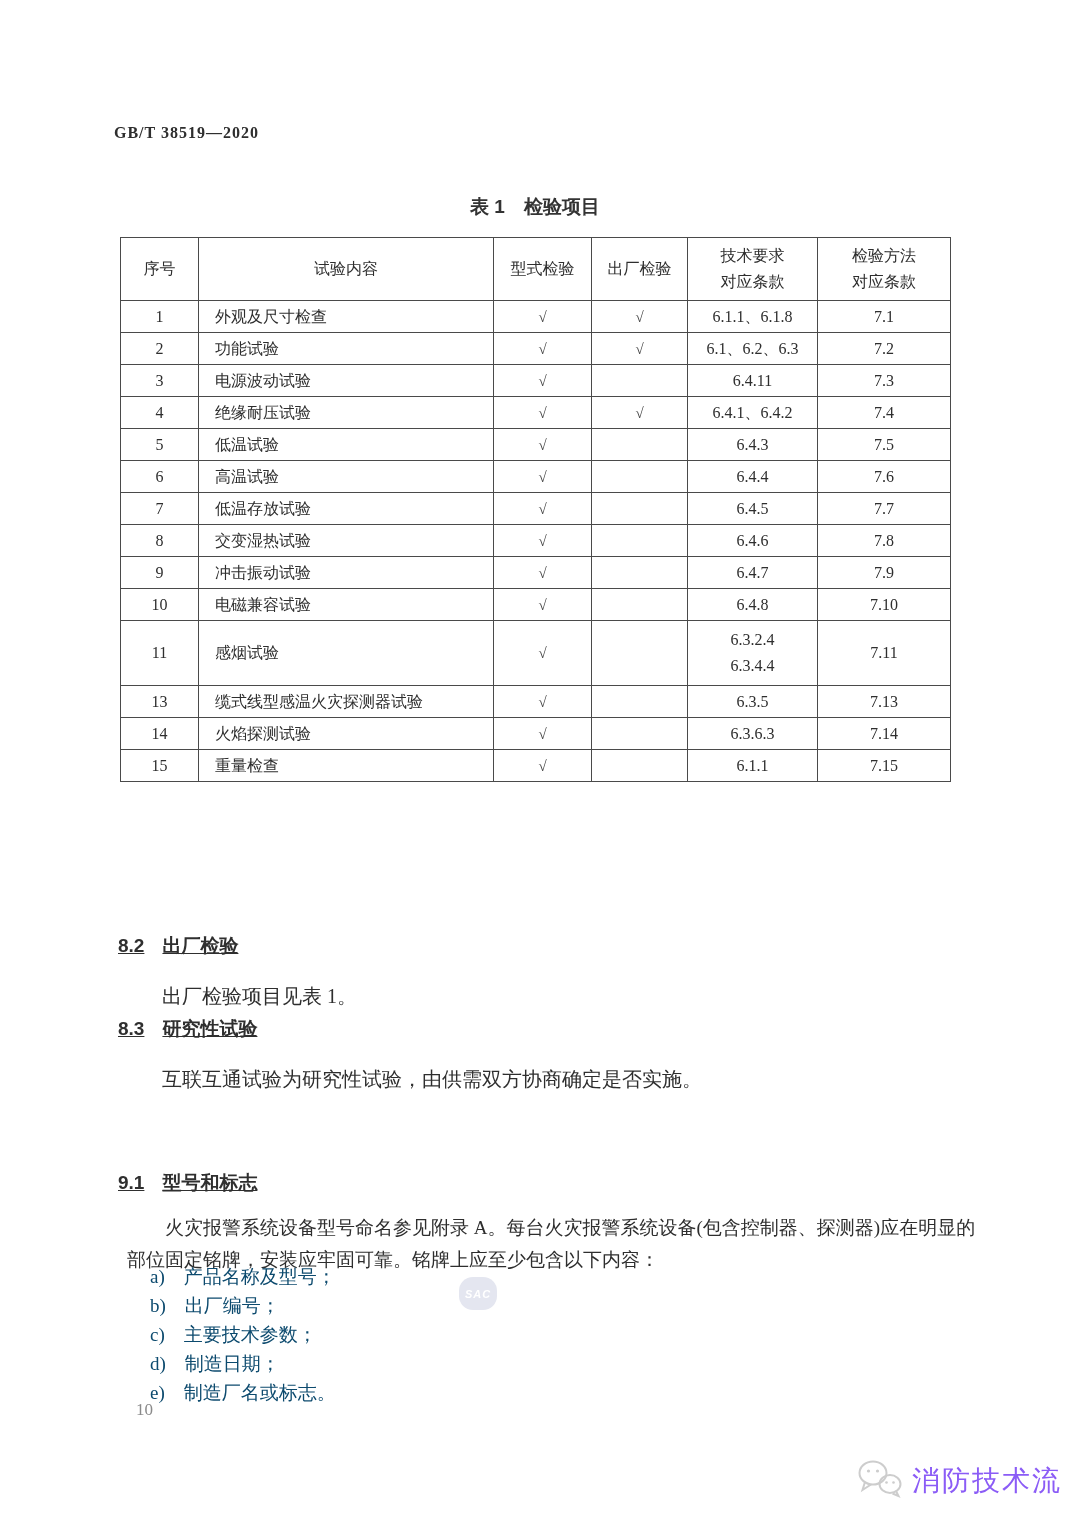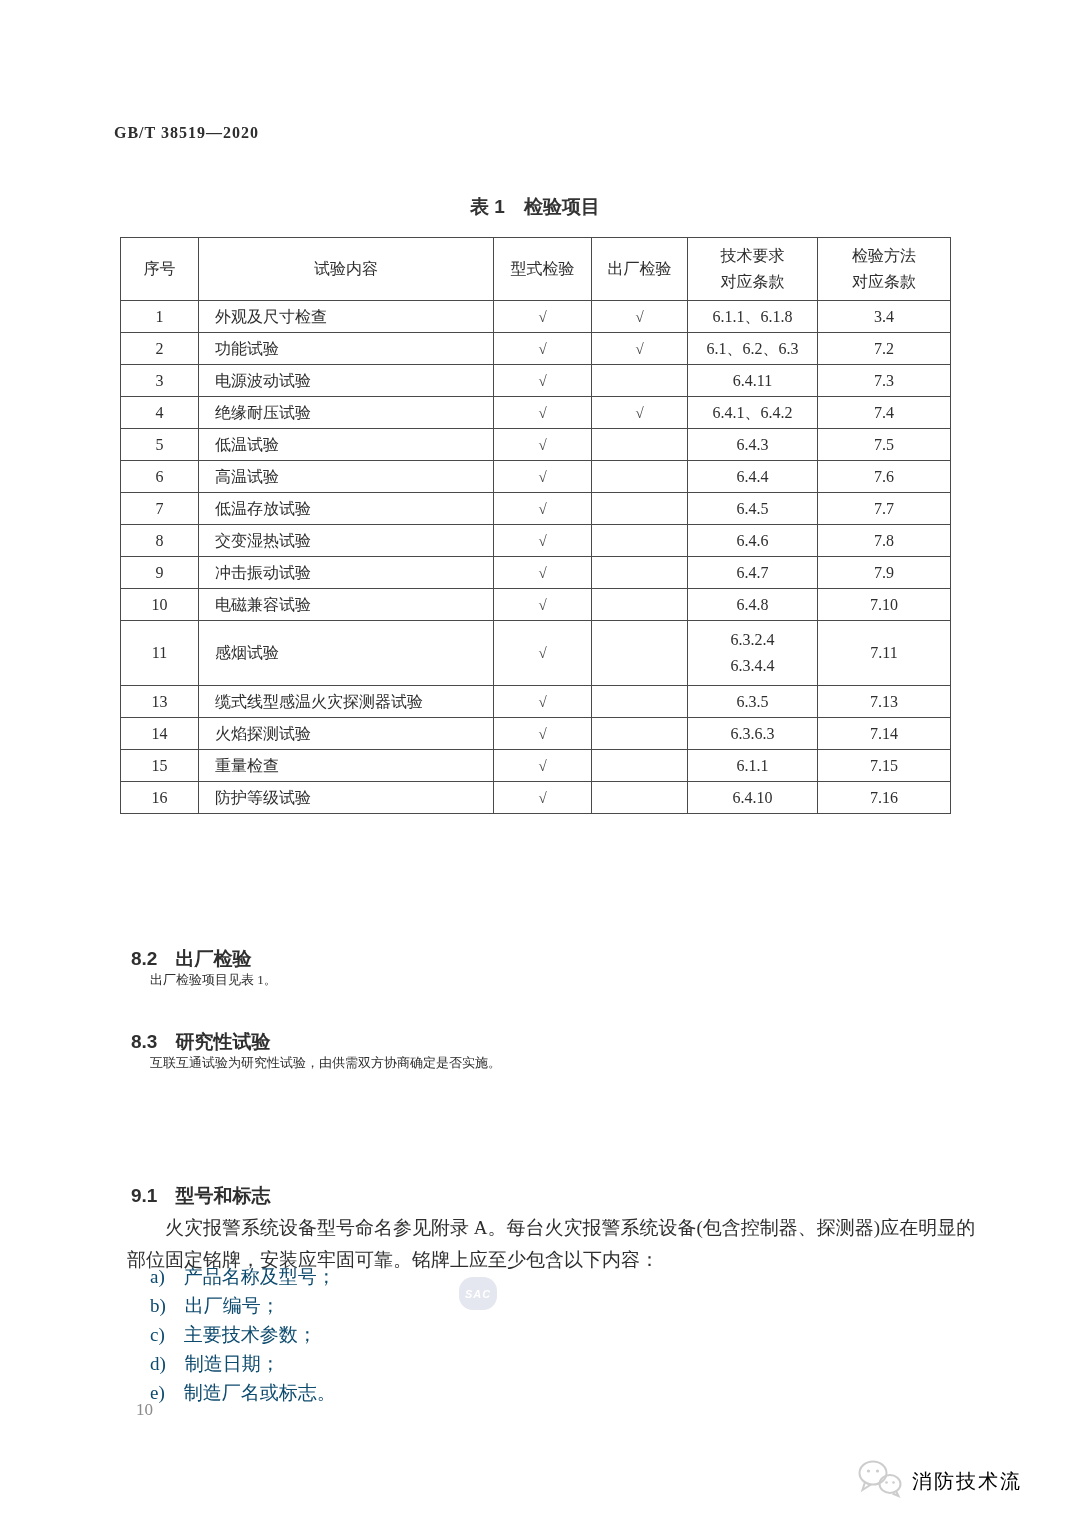--- a/index.html
+++ b/index.html
@@ -28,29 +28,29 @@
   table.tbl th, table.tbl td {
     text-align:center; vertical-align:middle; padding:0 4px;
     white-space:pre-line; line-height:26px;
   }
   table.tbl thead th { height:62px; font-weight:normal; }
   table.tbl td { height:31px; }
   table.tbl tr.tall td { height:64px; }
   table.tbl td.left { text-align:left; padding-left:16px;margin-left:43px; }
   .check { font-size:15px; color:#444; }
   .sec-head {
-    position:absolute; left:115px; margin:16px;
+    position:absolute; left:115px; margin:3px;
     font-family:"Liberation Sans","DejaVu Sans",sans-serif;
-    font-size:19px; font-weight:bold; color:#2f2f2f;
+    font-size:19px; font-weight:bold; color:#2f2f2f;text-decoration:underline;
   }
   .sec-head .num { margin-right:18px; }
   .chapter-head { font-size:20px; }
   .sec-body {
-    position:absolute; left:150px; margin:0;
-    font-size:13px; color:#2e2e2e;
+    position:absolute; left:150px; margin:12px;
+    font-size:20px; color:#2e2e2e;
   }
   .para {
     position:absolute; left:115px; width:850px; margin:12px;
     font-size:19px; line-height:32px; text-indent:2em; color:#2e2e2e;
   }
   .list {
     position:absolute; left:150px; top:1262px;
   }
   .list .list-item {
     font-size:19px; line-height:29px; color:#0c4a6e;
@@ -67,21 +67,21 @@
   .sac-mark span {
     color:#ffffff; font-size:11px; font-weight:bold; font-style:italic;
     font-family:"Liberation Sans","DejaVu Sans",sans-serif; letter-spacing:1px;
   }
   .brand-mark {
     position:absolute; left:856px; top:1458px;
     display:flex; align-items:center; gap:8px;
   }
   .brand-mark .label {
     font-family:"Liberation Sans","DejaVu Sans",sans-serif;
-    font-size:20px; letter-spacing:2px; color:#000000;
+    font-size:28px; letter-spacing:2px; color:#8b5cf6;
     text-shadow:1px 1px 0 #ffffff;
   }
 </style>
 </head>
 <body>
 
 <div id="page">
 
   <div class="doc-header">GB/T 38519—2020</div>
 
@@ -108,21 +108,21 @@
 对应条款</th>
       </tr>
     </thead>
     <tbody id="table-body">
         <tr>
           <td>1</td>
           <td class="left">外观及尺寸检查</td>
           <td class="check">√</td>
           <td class="check">√</td>
           <td>6.1.1、6.1.8</td>
-          <td>3.4</td>
+          <td>7.1</td>
         </tr>
         <tr>
           <td>2</td>
           <td class="left">功能试验</td>
           <td class="check">√</td>
           <td class="check">√</td>
           <td>6.1、6.2、6.3</td>
           <td>7.2</td>
         </tr>
         <tr>
@@ -214,28 +214,20 @@
           <td>6.3.6.3</td>
           <td>7.14</td>
         </tr>
         <tr>
           <td>15</td>
           <td class="left">重量检查</td>
           <td class="check">√</td>
           <td class="check"></td>
           <td>6.1.1</td>
           <td>7.15</td>
-        </tr>
-        <tr>
-          <td>16</td>
-          <td class="left">防护等级试验</td>
-          <td class="check">√</td>
-          <td class="check"></td>
-          <td>6.4.10</td>
-          <td>7.16</td>
         </tr>
       </tbody>
   </table>
 
   <h3 class="sec-head" style="top:930px">
     <span class="num">8.2</span><span>出厂检验</span>
   </h3>
   <p class="sec-body" style="top:971px">出厂检验项目见表 1。</p>
 
   <h3 class="sec-head" style="top:1013px">

